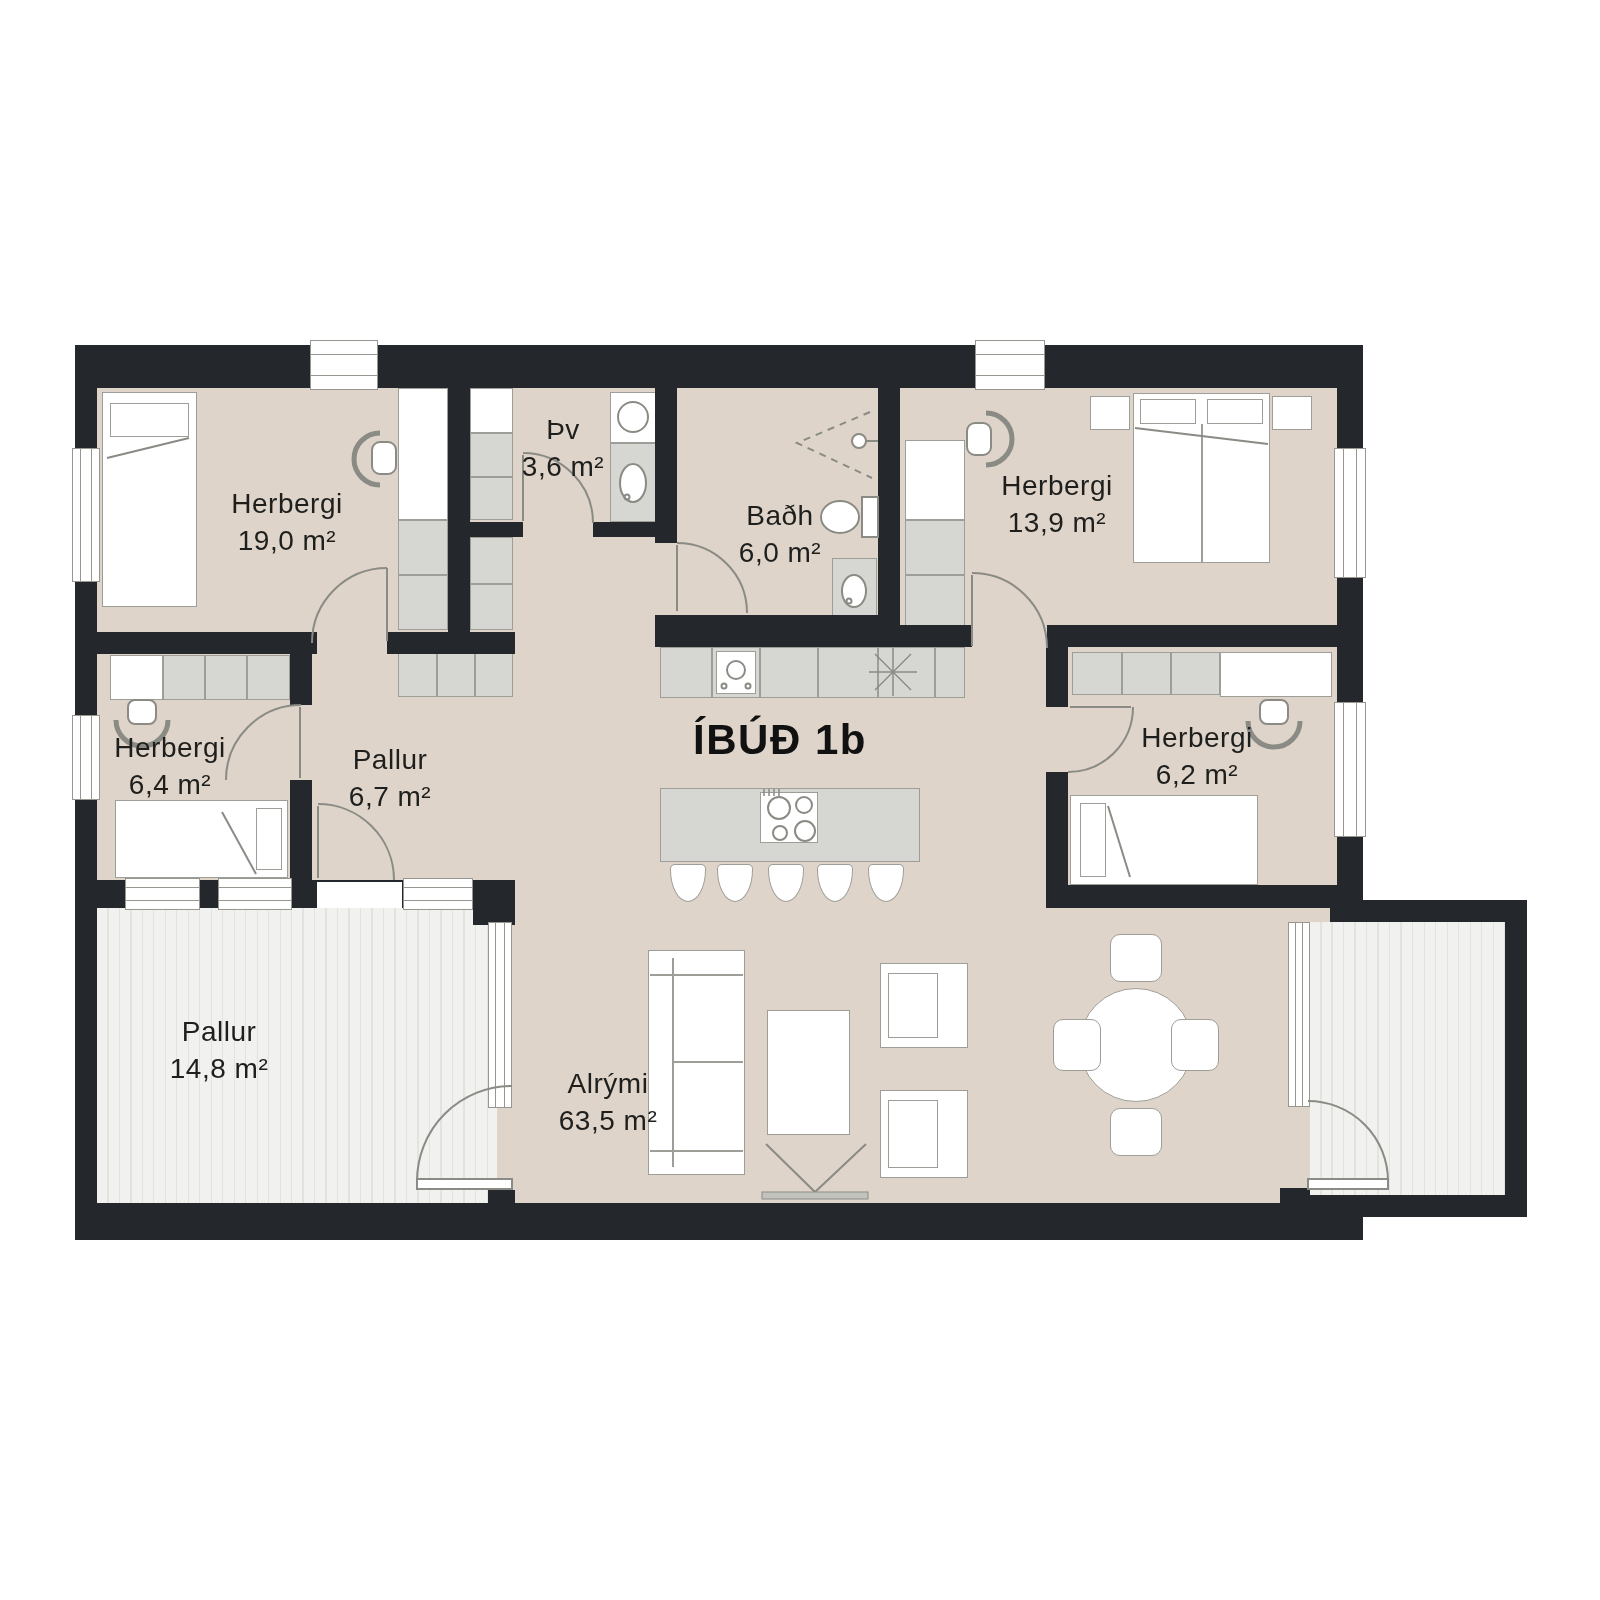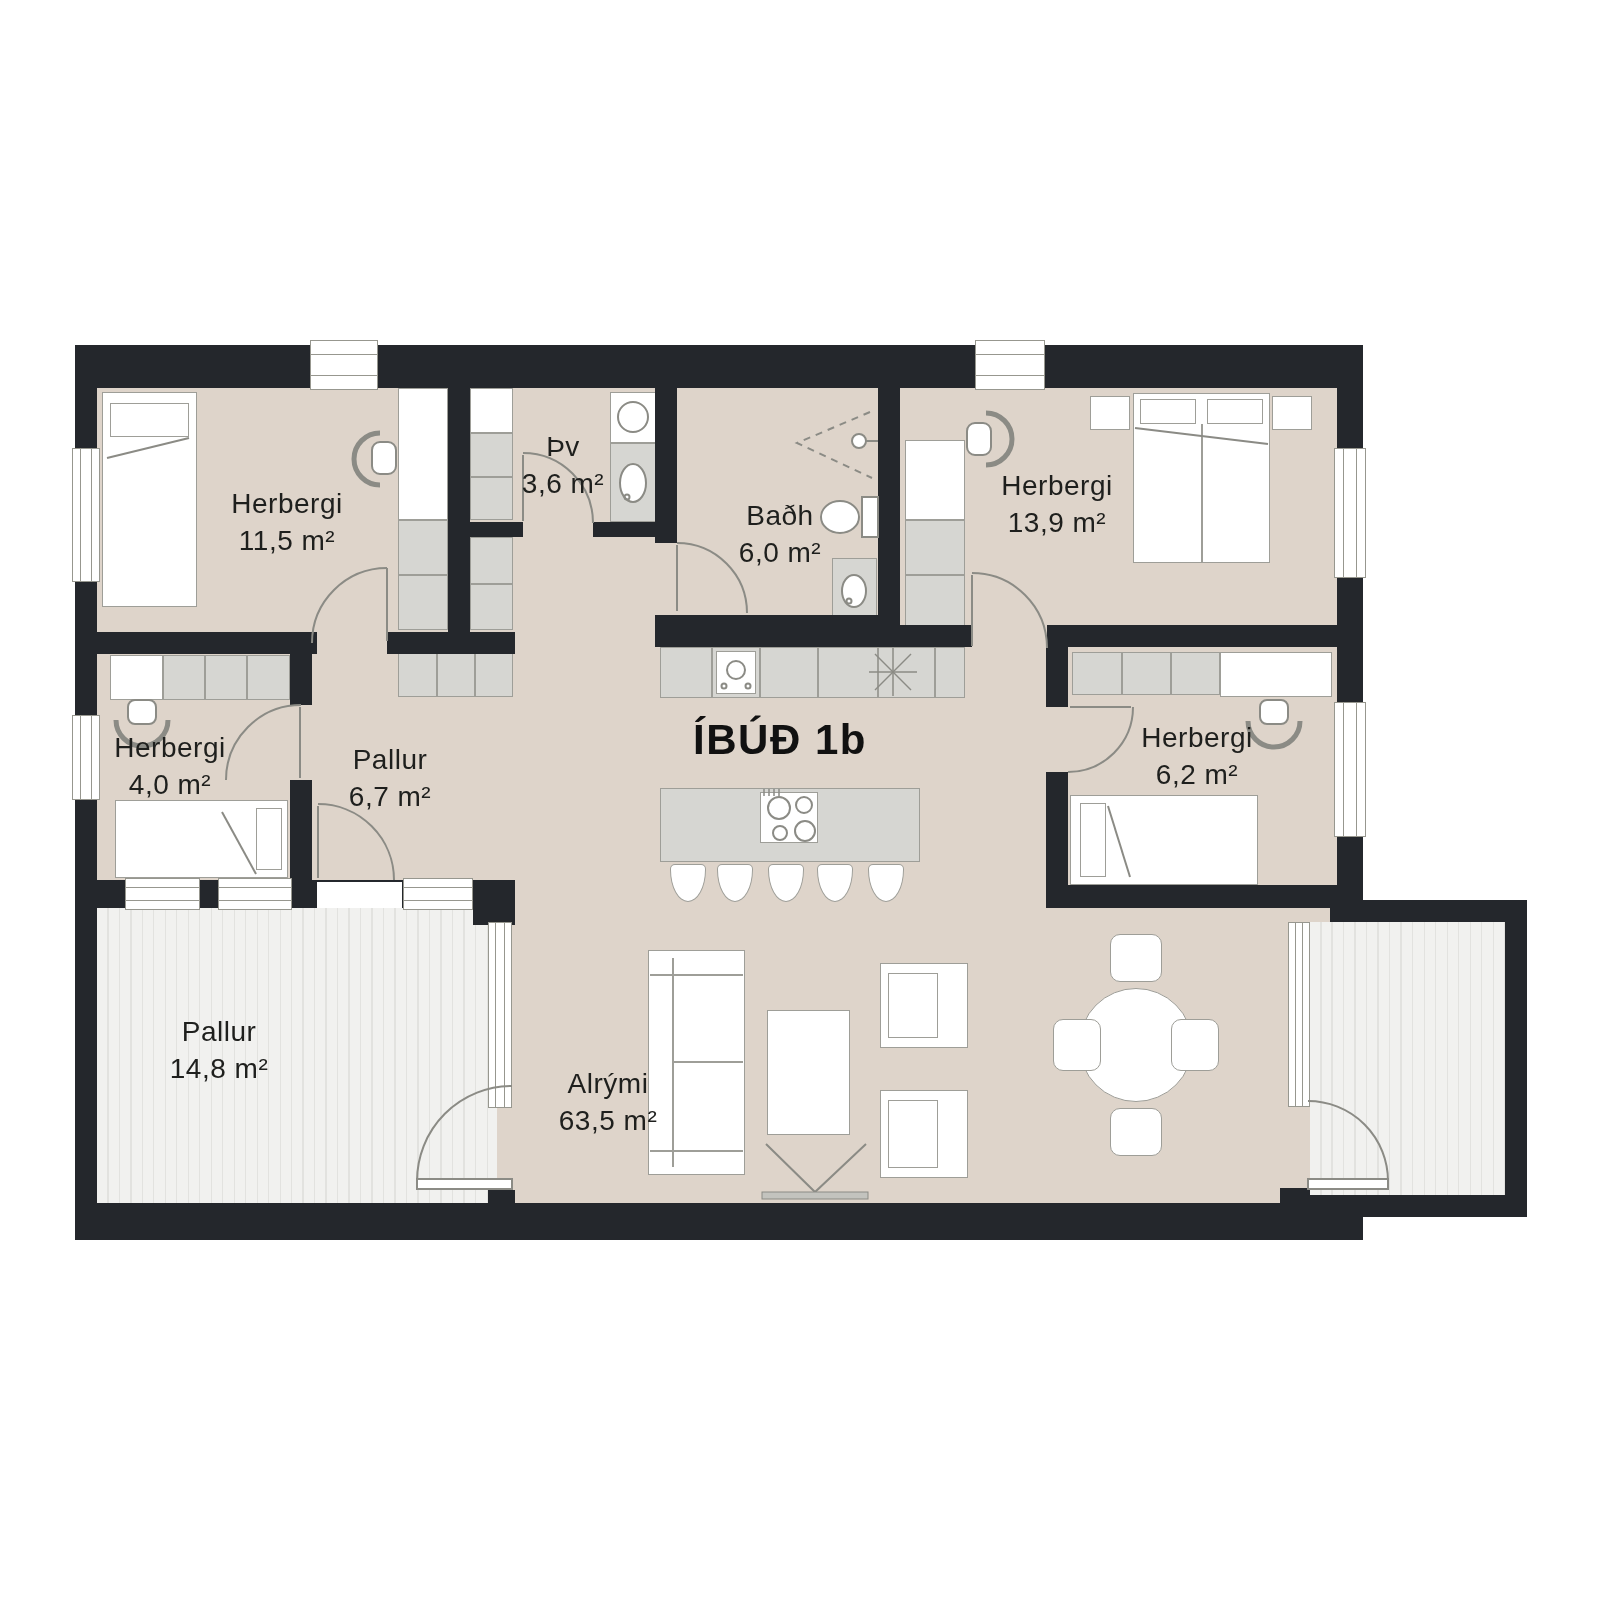--- a/index.html
+++ b/index.html
@@ -260,37 +260,37 @@
           <rect x="1260" y="700" width="28" height="24" rx="7" fill="#fff"></rect>
           <path d="M 1248 721 A 26 26 0 0 0 1300 721" stroke-width="5"></path>
         </g>
     </g>
   </svg>
 
   <div class="plan-title" style="left:780px;top:716px">ÍBÚÐ 1b</div>
 
   <div class="room-label" style="left:287px;top:486px">
     <div>Herbergi</div>
-    <div>11,5 m²</div>
-  </div>
-  <div class="room-label" style="left:563px;top:429px">
+    <div>19,0 m²</div>
+  </div>
+  <div class="room-label" style="left:563px;top:412px">
     <div>Þv</div>
     <div>3,6 m²</div>
   </div>
   <div class="room-label" style="left:780px;top:498px">
     <div>Baðh</div>
     <div>6,0 m²</div>
   </div>
   <div class="room-label" style="left:1057px;top:468px">
     <div>Herbergi</div>
     <div>13,9 m²</div>
   </div>
   <div class="room-label" style="left:170px;top:730px">
     <div>Herbergi</div>
-    <div>4,0 m²</div>
+    <div>6,4 m²</div>
   </div>
   <div class="room-label" style="left:390px;top:742px">
     <div>Pallur</div>
     <div>6,7 m²</div>
   </div>
   <div class="room-label" style="left:1197px;top:720px">
     <div>Herbergi</div>
     <div>6,2 m²</div>
   </div>
   <div class="room-label" style="left:608px;top:1066px">

